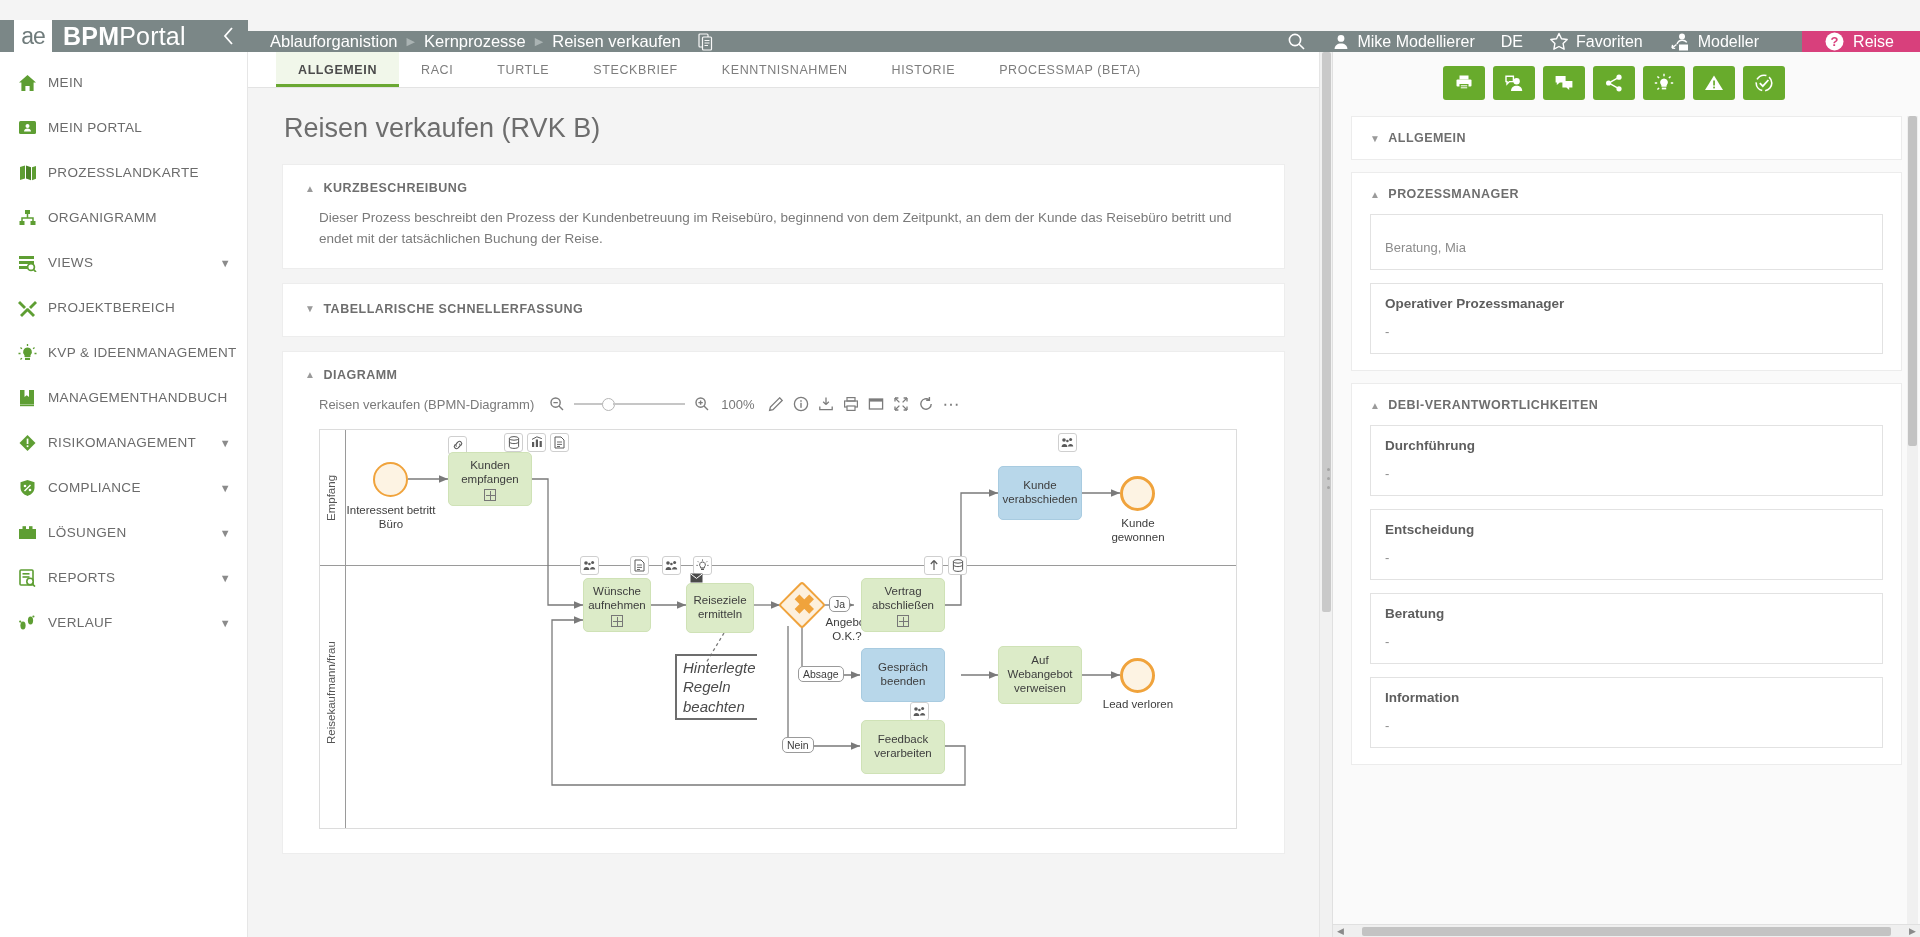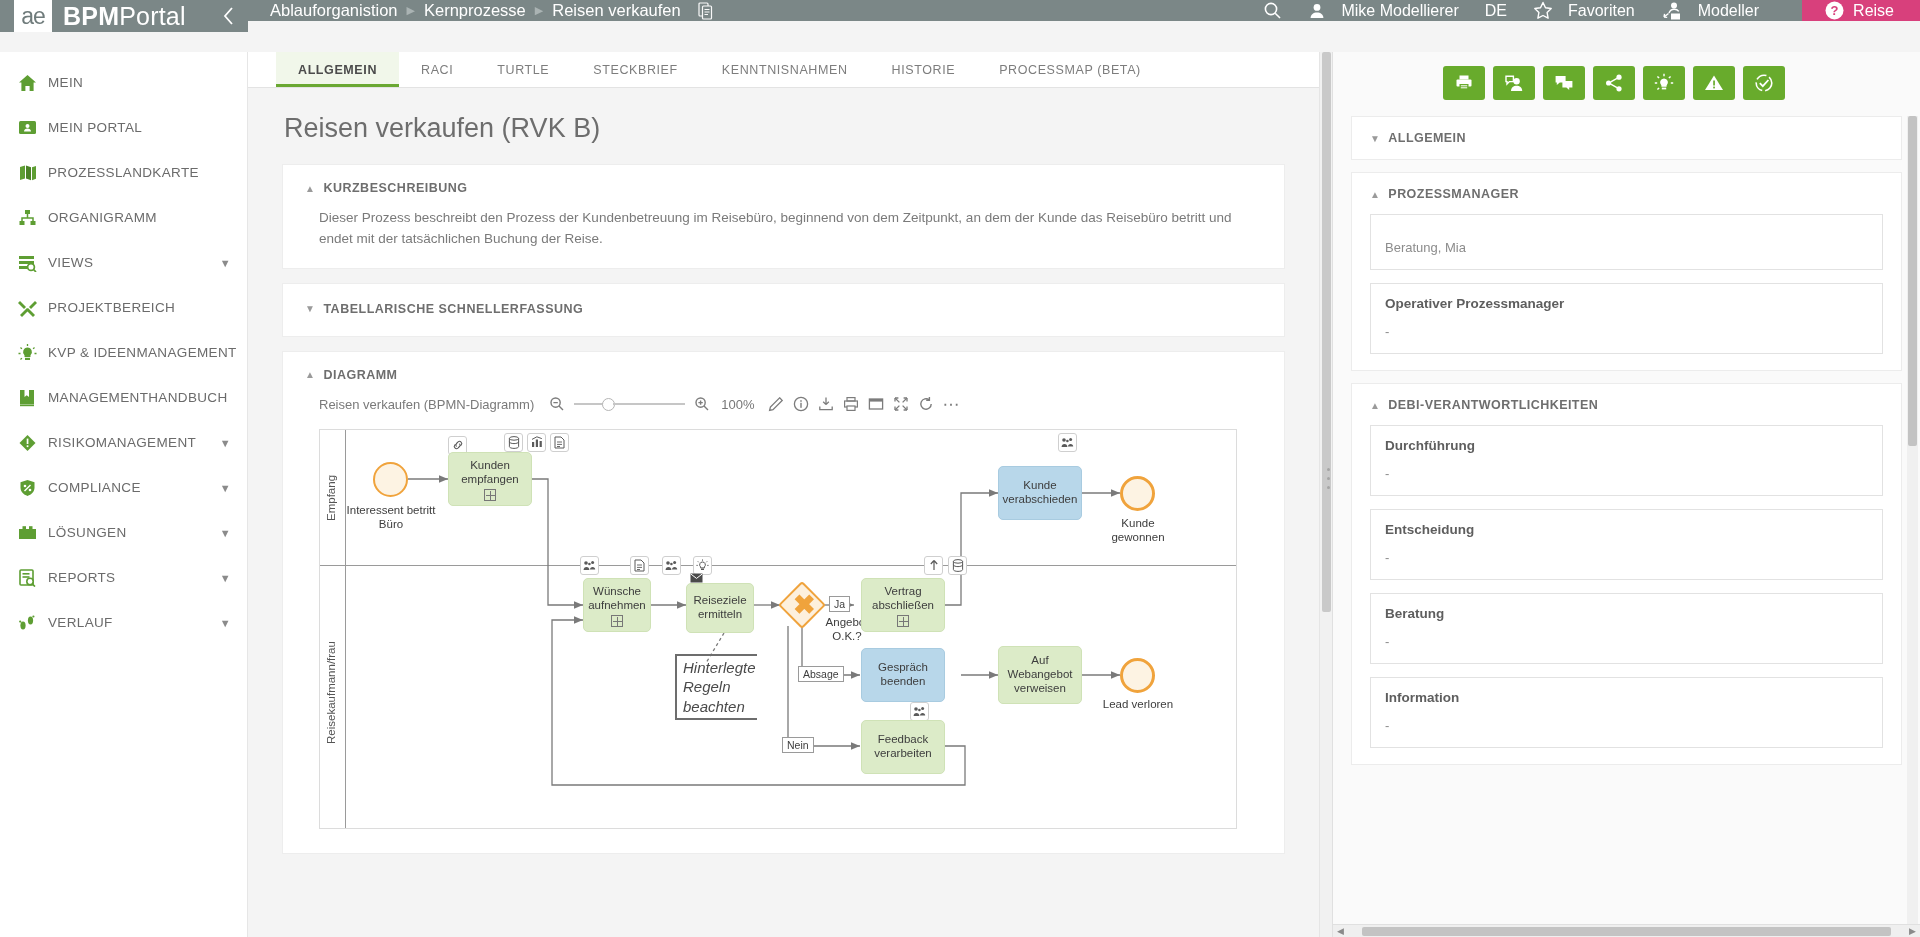--- a/index.html
+++ b/index.html
@@ -6,21 +6,21 @@
   html,body { width:1920px; height:937px; overflow:hidden; }
   body {
     font-family: "Liberation Sans", sans-serif;
     background:#f4f4f4;
     color:#555;
     font-size:13px;
   }
   .app { display:flex; flex-direction:column; width:1920px; height:937px; }
 
   
-  .topbar { height:52px; display:flex; align-items:flex-start; flex:0 0 52px; }
+  .topbar { height:52px; display:flex; align-items:flex-end; flex:0 0 52px; }
   .brand {
     width:248px; background:#7b8787; display:flex; align-items:center;
     padding-left:14px; flex:0 0 248px;
   }
   .brand-logo {
     width:38px; height:32px; background:#fff; color:#6f7b7b;
     font-size:23px; display:flex; align-items:center; justify-content:center;
     font-family:"Liberation Sans", sans-serif; letter-spacing:-1px;
   }
   .brand-name { color:#fff; font-size:25px; margin-left:11px; letter-spacing:.2px; }
@@ -33,21 +33,21 @@
   .topbar-main {
     flex:1; background:#7b8787; display:flex; align-items:center;
     padding:0 0 0 22px; position:relative;
   }
   .crumbs { display:flex; align-items:center; gap:9px; color:#fff; font-size:16.5px; }
   .crumbs .sep { color:#aab3b3; font-size:11px; }
   .crumb { cursor:pointer; }
   .crumb-doc-icon { margin-left:6px; opacity:.95; display:flex; }
   .topbar-right { margin-left:auto; display:flex; align-items:center; gap:0; height:100%; }
   .tb-item {
-    display:flex; align-items:center; gap:15px; color:#fff; font-size:16px;
+    display:flex; align-items:center; gap:7px; color:#fff; font-size:16px;
     padding:0 13px; cursor:pointer; height:100%;
   }
   .help-btn {
     background:#d8407c; color:#fff; display:flex; align-items:center; gap:8px;
     padding:0 26px 0 22px; height:100%; font-size:16px; cursor:pointer;
   }
   .help-skew {
     width:30px; background:#d8407c; height:100%;
     clip-path: polygon(100% 0, 100% 100%, 0 100%);
   }
@@ -144,21 +144,21 @@
   }
   .gw-x {
     position:absolute; color:#f0a33c; font-size:27px; font-weight:bold; line-height:1;
   }
   .badge {
     position:absolute; background:#fff; border:1px solid #cfcfcf; border-radius:3px;
     width:19px; height:19px; display:flex; align-items:center; justify-content:center;
     color:#5a5a5a;
   }
   .flow-lbl {
-    position:absolute; background:#fff; border:1px solid #9a9a9a; border-radius:0;
+    position:absolute; background:#fff; border:1px solid #9a9a9a; border-radius:5px;
     font-size:10.5px; padding:1px 4px; color:#3d3d3d;
   }
   .annot {
     position:absolute; font-size:15px; font-style:italic; color:#4a4a4a;
     line-height:1.3; border-left:2px solid #6d6d6d;
     border-top:2px solid #6d6d6d; border-bottom:2px solid #6d6d6d;
     padding:2px 4px 2px 6px;
   }
   .subproc-mark {
     position:absolute; width:12px; height:12px; border:1px solid #777;

